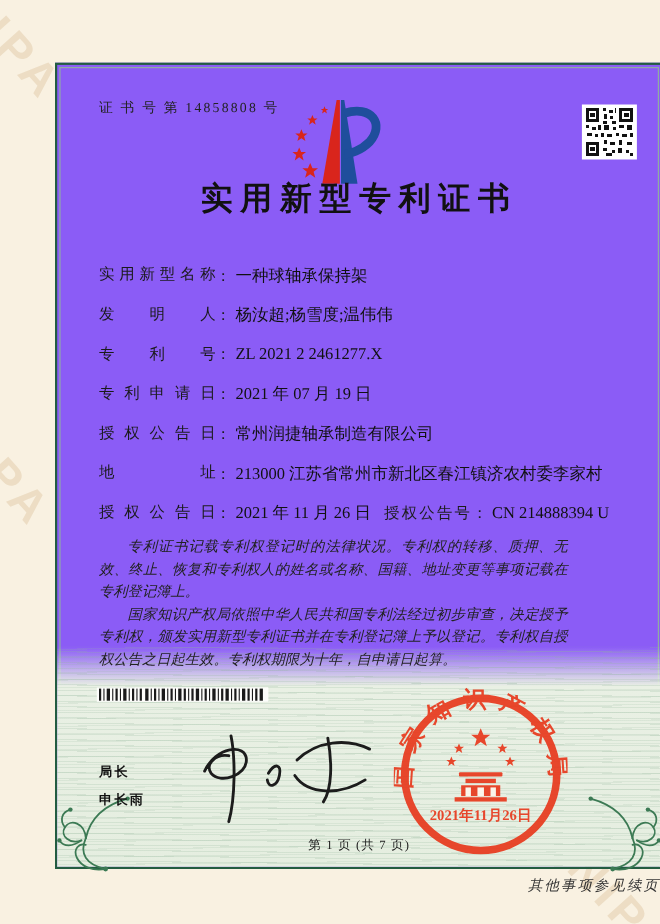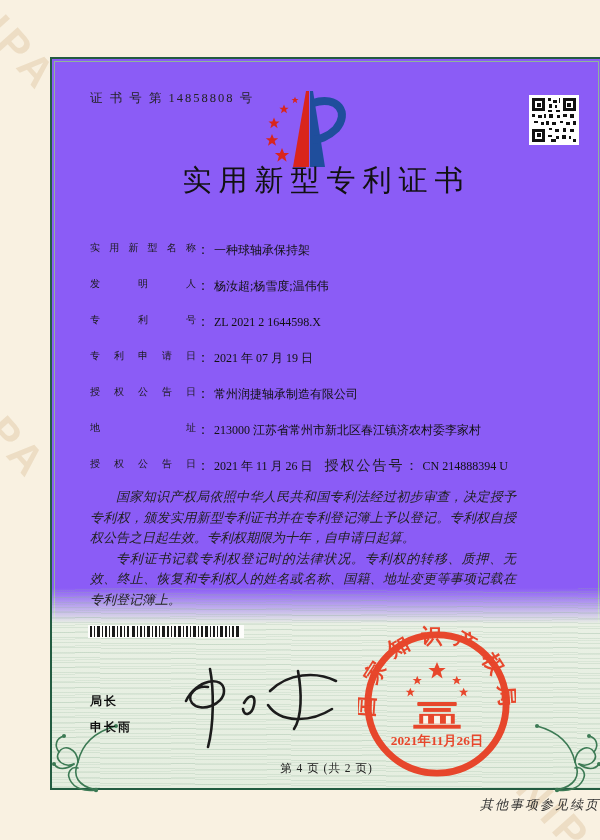--- a/index.html
+++ b/index.html
@@ -43,32 +43,32 @@
     position:absolute;left:38px;top:31px;
     font-size:12.5px;letter-spacing:2px;color:#222;
   }
   .logo{position:absolute;left:210px;top:28px;width:92px;height:88px;}
   .qr{
     position:absolute;right:22px;top:36px;width:46px;height:46px;
     background:#fff;padding:2px;
   }
   .title{
     position:absolute;left:0;right:0;top:102px;text-align:center;
-    font-size:29px;font-weight:normal;letter-spacing:7px;color:#111;
+    font-size:29px;font-weight:bold;letter-spacing:7px;color:#111;
     white-space:nowrap;
   }
   
   .fields{position:absolute;left:38px;top:182px;width:432px;}
   .frow{height:36px;font-size:13.5px;white-space:nowrap;}
   .flabel{
     display:inline-block;width:106px;vertical-align:top;
-    font-size:10px;text-align:justify;text-align-last:justify;color:#1a1a1a;
+    font-size:14px;text-align:justify;text-align-last:justify;color:#1a1a1a;
   }
   .fcolon{display:inline-block;margin-right:4px;font-size:14px;}
-  .fvalue{font-size:12px;color:#111;}
+  .fvalue{font-size:15px;color:#111;}
   .pair2{margin-left:12px;}
   .pair2 .flabel2{font-size:14px;letter-spacing:2px;}
   
   .bodytext{
     position:absolute;left:38px;top:428px;width:426px;
     font-size:13px;line-height:20.5px;text-align:justify;
     font-style:italic;color:#222;
   }
   .bodytext p{margin:0;text-indent:2em;}
   
@@ -203,39 +203,39 @@
   <div class="title">实用新型专利证书</div>
 
   <div class="fields">
     <div class="frow">
       <span class="flabel">实用新型名称</span><span class="fcolon">：</span><span class="fvalue">一种球轴承保持架</span>
     </div>
     <div class="frow">
       <span class="flabel">发明人</span><span class="fcolon">：</span><span class="fvalue">杨汝超;杨雪度;温伟伟</span>
     </div>
     <div class="frow">
-      <span class="flabel">专利号</span><span class="fcolon">：</span><span class="fvalue">ZL 2021 2 1644598.X</span>
+      <span class="flabel">专利号</span><span class="fcolon">：</span><span class="fvalue">ZL 2021 2 2461277.X</span>
     </div>
     <div class="frow">
       <span class="flabel">专利申请日</span><span class="fcolon">：</span><span class="fvalue">2021 年 07 月 19 日</span>
     </div>
     <div class="frow">
       <span class="flabel">授权公告日</span><span class="fcolon">：</span><span class="fvalue">常州润捷轴承制造有限公司</span>
     </div>
     <div class="frow">
       <span class="flabel">地址</span><span class="fcolon">：</span><span class="fvalue">213000  江苏省常州市新北区春江镇济农村委李家村</span>
     </div>
     <div class="frow">
       <span class="flabel">授权公告日</span><span class="fcolon">：</span><span class="fvalue">2021 年 11 月 26 日</span><span class="pair2"><span class="flabel2">授权公告号</span><span class="fcolon">：</span><span class="fvalue">CN 214888394 U</span></span>
     </div>
   </div>
 
   <div class="bodytext">
+    <p>专利证书记载专利权登记时的法律状况。专利权的转移、质押、无效、终止、恢复和专利权人的姓名或名称、国籍、地址变更等事项记载在专利登记簿上。</p>
     <p>国家知识产权局依照中华人民共和国专利法经过初步审查，决定授予专利权，颁发实用新型专利证书并在专利登记簿上予以登记。专利权自授权公告之日起生效。专利权期限为十年，自申请日起算。</p>
-    <p>专利证书记载专利权登记时的法律状况。专利权的转移、质押、无效、终止、恢复和专利权人的姓名或名称、国籍、地址变更等事项记载在专利登记簿上。</p>
   </div>
 
   <svg class="barcode" viewBox="0 0 156 13" preserveAspectRatio="none">
     <g fill="#1a1a1a">
       <rect x="2" y="1" width="2" height="11"></rect>
         <rect x="6" y="1" width="1" height="11"></rect>
         <rect x="9" y="1" width="3" height="11"></rect>
       <rect x="14" y="1" width="1" height="11"></rect>
         <rect x="17" y="1" width="2" height="11"></rect>
         <rect x="21" y="1" width="1" height="11"></rect>
@@ -310,16 +310,16 @@
       <rect x="66" y="84" width="28" height="4"></rect>
       <rect x="62" y="90" width="36" height="10"></rect>
       <rect x="66" y="92" width="5" height="8" fill="#fdf6ec"></rect>
       <rect x="77" y="92" width="6" height="8" fill="#fdf6ec"></rect>
       <rect x="89" y="92" width="5" height="8" fill="#fdf6ec"></rect>
       <rect x="56" y="101" width="48" height="4"></rect>
     </g>
     <text x="80" y="122" text-anchor="middle" font-size="13.5" font-weight="bold" fill="#e8391d" font-family="Liberation Serif, DejaVu Serif, serif">2021年11月26日</text>
   </svg>
 
-  <div class="page-num">第 4 页 (共 2 页)</div>
+  <div class="page-num">第 1 页 (共 7 页)</div>
 </div>
 
 <div class="note">其他事项参见续页</div>
 
 </body></html>

